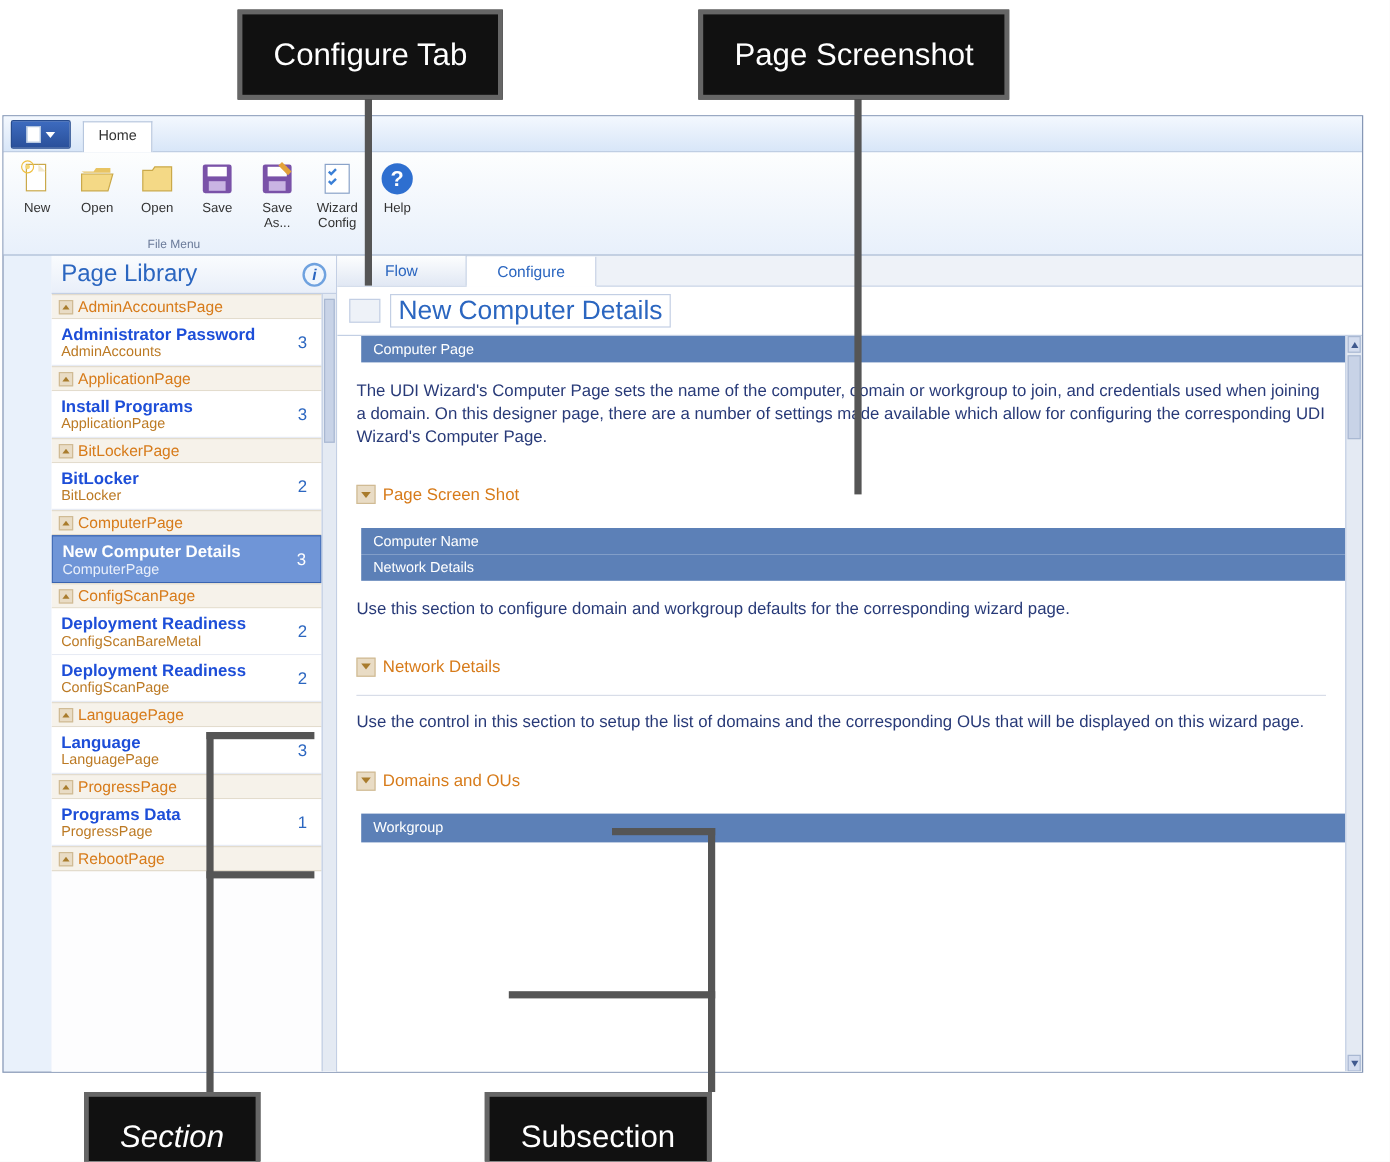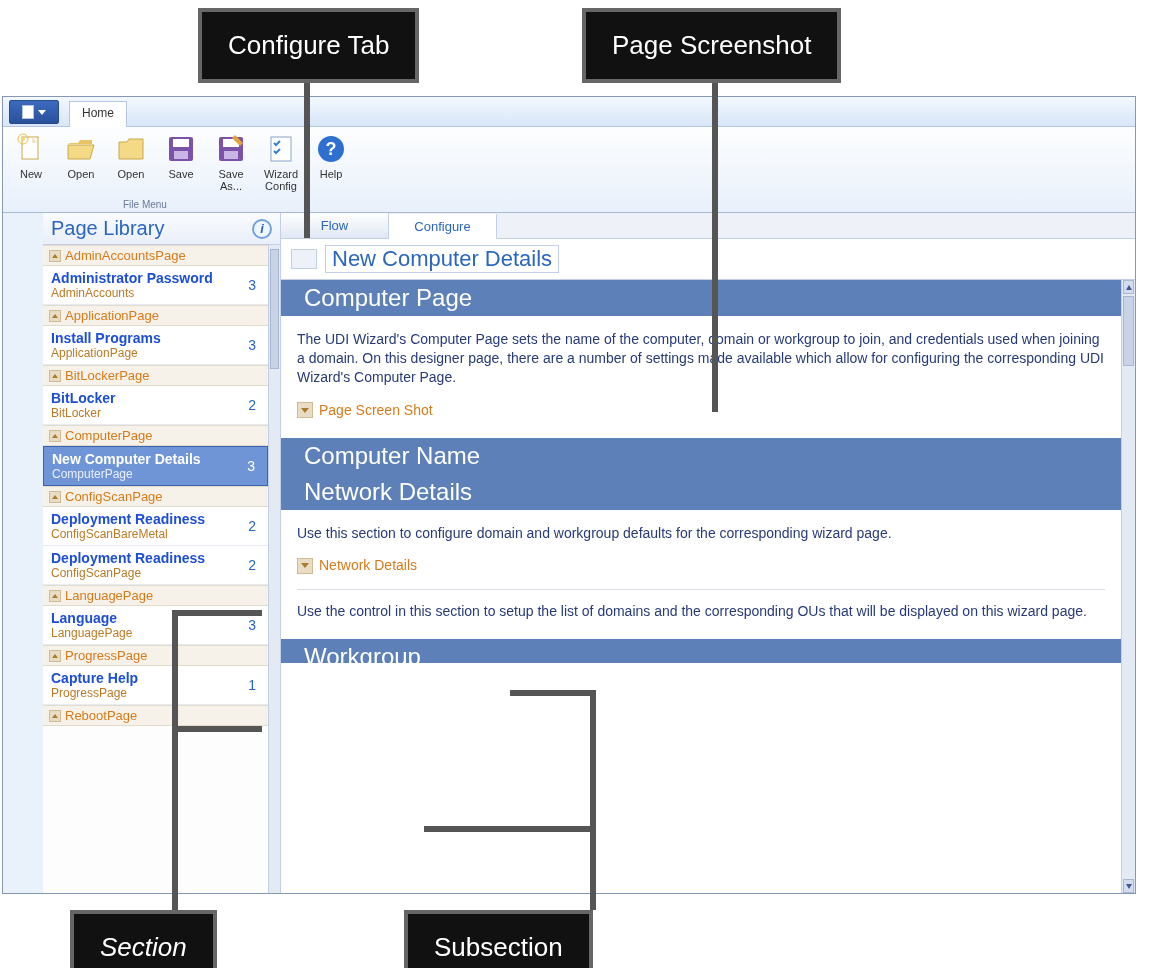--- a/index.html
+++ b/index.html
@@ -273,32 +273,33 @@
     display:flex;align-items:center;justify-content:center;
   }
   .main-scrollbar .up{top:0;} .main-scrollbar .dn{bottom:0;}
   .main-scrollbar .up::after{content:"";width:0;height:0;border-left:3px solid transparent;border-right:3px solid transparent;border-bottom:5px solid #405a8f;}
   .main-scrollbar .dn::after{content:"";width:0;height:0;border-left:3px solid transparent;border-right:3px solid transparent;border-top:5px solid #405a8f;}
   .main-thumb { position:absolute; left:1px; right:1px; top:16px; height:70px; background:#c8d3e7; border:1px solid #a9b8d2;}
 
   .sect-hdr {
     background:#5c80b7;
     color:#fff;
-    font-size:24px;
-    padding:4px 23px;
+    font-size:12px;
+    padding:4px 10px;
     font-weight:300;
+    margin-left:20px;
   }
   .sect-body {
     padding:14px 16px 18px 16px;
     color:#283a78;
     font-size:14px;
     line-height:1.35;
   }
   .subsec {
-    margin-top:14px;
+    margin-top:30px;
     display:flex;
     align-items:center;
     gap:6px;
     color:#d77b1a;
     font-size:14px;
   }
   .subsec .chev2 {
     width:16px;height:16px;
     background:#e9dcc5;border:1px solid #d0bb94;
     display:flex;align-items:center;justify-content:center;
@@ -496,21 +497,21 @@
               </div>
             <span class="cnt">3</span>
           </div>
 
           <div class="grp-hdr">
               <span class="chev"></span>
               <span>ProgressPage</span>
             </div>
           <div class="item">
             <div class="txt">
-                <span class="title">Capture Help</span>
+                <span class="title">Programs Data</span>
                 <span class="sub">ProgressPage</span>
               </div>
             <span class="cnt">1</span>
           </div>
 
           <div class="grp-hdr">
               <span class="chev"></span>
               <span>RebootPage</span>
             </div>
 
@@ -547,20 +548,24 @@
 
           <div class="sect-hdr">Network Details</div>
           <div class="sect-body">
             <div>Use this section to configure domain and workgroup defaults for the corresponding wizard page.</div>
             <div class="subsec">
               <span class="chev2"></span>
               <span>Network Details</span>
             </div>
             <div class="sep"></div>
             <div style="margin-top:12px;">Use the control in this section to setup the list of domains and the corresponding OUs that will be displayed on this wizard page.</div>
+            <div class="subsec">
+              <span class="chev2"></span>
+              <span>Domains and OUs</span>
+            </div>
           </div>
 
           <div class="sect-hdr" style="height:24px; overflow:hidden;">Workgroup</div>
 
         </div>
         <div class="main-scrollbar">
           <div class="up"></div>
           <div class="main-thumb"></div>
           <div class="dn"></div>
         </div>

